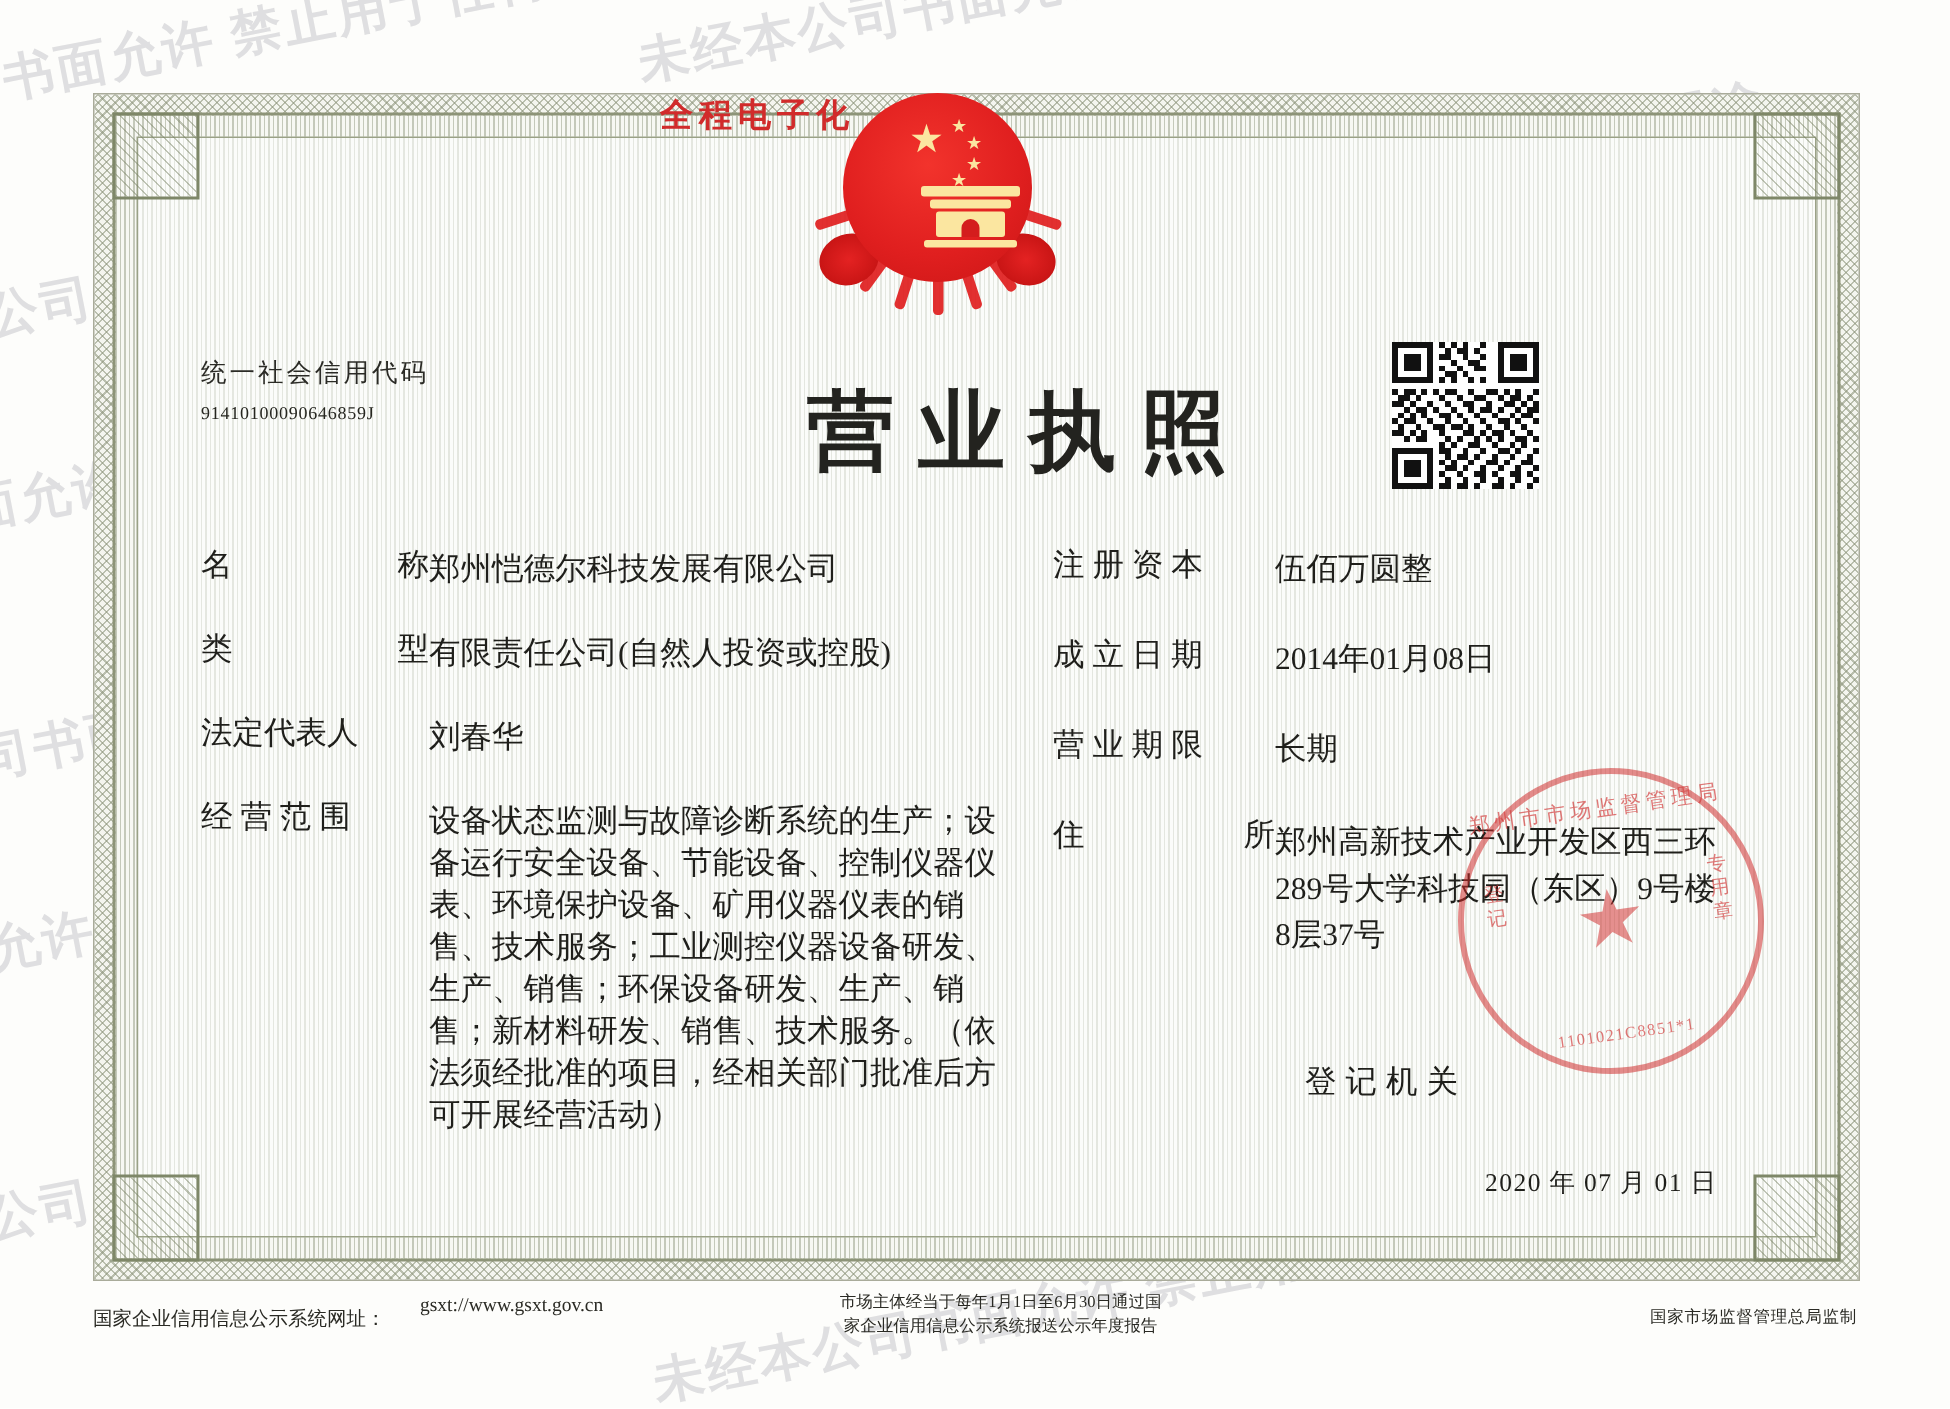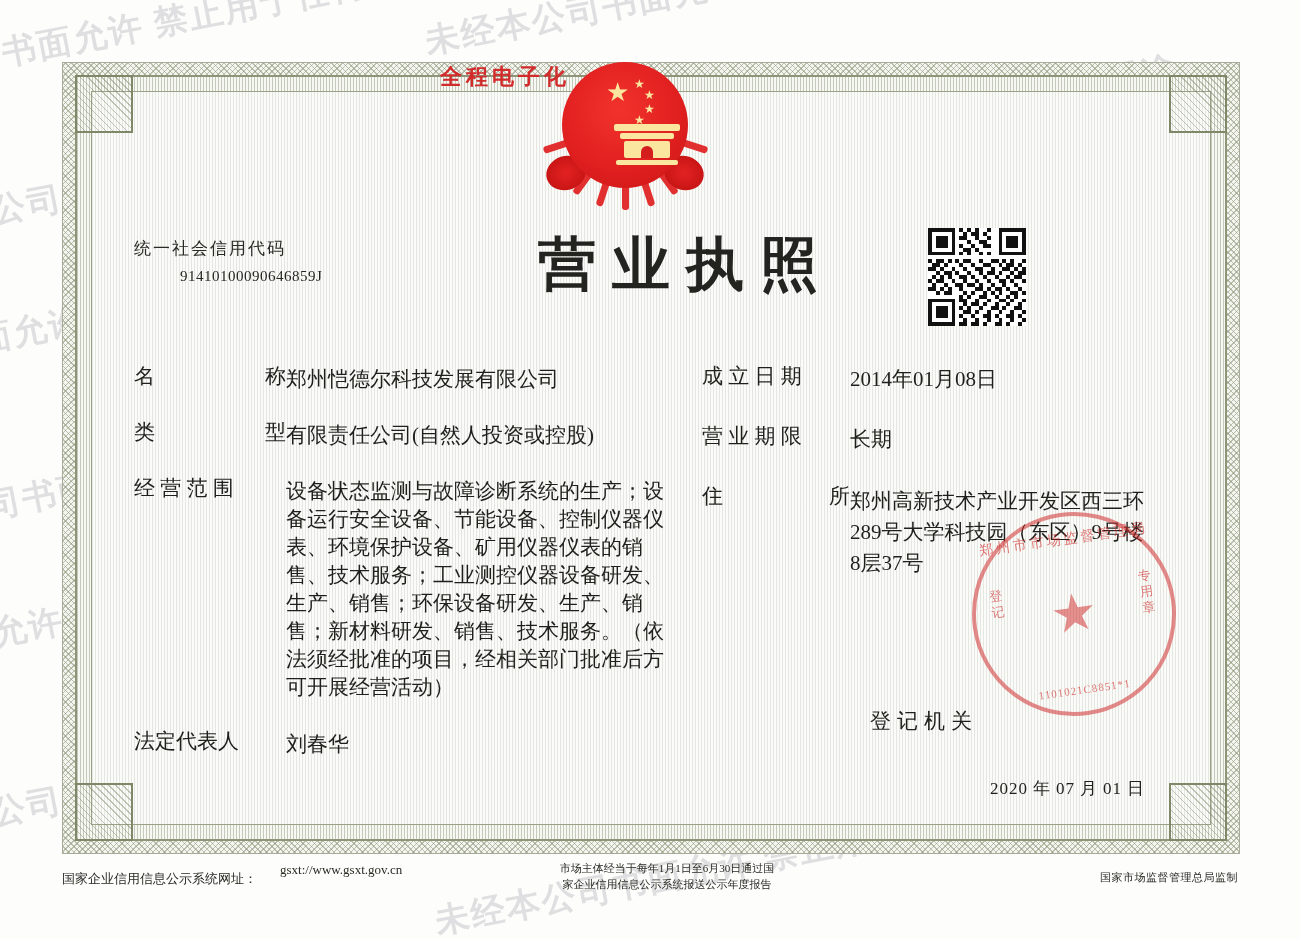--- a/index.html
+++ b/index.html
@@ -209,21 +209,21 @@
     background: radial-gradient(ellipse at 50% 50%, #e42222 0%, #c71414 75%, rgba(199,20,20,0) 78%);
     border-radius: 50%;
   }
   .ear-left { left: 6px; transform: rotate(-18deg); }
   .ear-right { right: 6px; transform: rotate(18deg); }
 
   
   .title {
     position: absolute;
     left: 414px;
-    top: 164px;
+    top: 187px;
     width: 420px;
     text-align: center;
     font-size: 58px;
     font-weight: bold;
     letter-spacing: 16px;
     color: #23231f;
     font-family: "Liberation Serif", serif;
   }
   .subtitle {
     position: absolute;
@@ -243,25 +243,24 @@
     left: 72px;
     top: 175px;
   }
   .code-label {
     font-size: 17px;
     letter-spacing: 2px;
     color: #2b2b26;
   }
   .code-value {
     margin-top: 8px;
-    font-size: 15px;
+    font-size: 12px;
     letter-spacing: 0.5px;
     color: #262620;
     font-family: "Liberation Serif", serif;
-    padding-left: 46px;
   }
 
   
   .qr-wrap {
     position: absolute;
     left: 866px;
     top: 166px;
     width: 98px;
     height: 98px;
     background: #fff;
@@ -697,36 +696,42 @@
       </div>
 
       <div class="row">
         <div class="lbl">
           <span>类</span>
           <span>型</span>
         </div>
         <div class="val">有限责任公司(自然人投资或控股)</div>
       </div>
 
+      <div class="row">
+        <div class="lbl">
+          <span>法定代表人</span>
+        </div>
+        <div class="val">刘春华</div>
+      </div>
+
       <div class="row scope">
         <div class="lbl">
           <span>经 营 范 围</span>
         </div>
         <div class="val multi">设备状态监测与故障诊断系统的生产；设备运行安全设备、节能设备、控制仪器仪表、环境保护设备、矿用仪器仪表的销售、技术服务；工业测控仪器设备研发、生产、销售；环保设备研发、生产、销售；新材料研发、销售、技术服务。（依法须经批准的项目，经相关部门批准后方可开展经营活动）</div>
       </div>
-
+    </div>
+
+    <div class="col-right">
       <div class="row">
         <div class="lbl">
-          <span>法定代表人</span>
-        </div>
-        <div class="val">刘春华</div>
-      </div>
-    </div>
-
-    <div class="col-right">
+          <span>注 册 资 本</span>
+        </div>
+        <div class="val">伍佰万圆整</div>
+      </div>
 
       <div class="row">
         <div class="lbl">
           <span>成 立 日 期</span>
         </div>
         <div class="val">2014年01月08日</div>
       </div>
 
       <div class="row">
         <div class="lbl">

